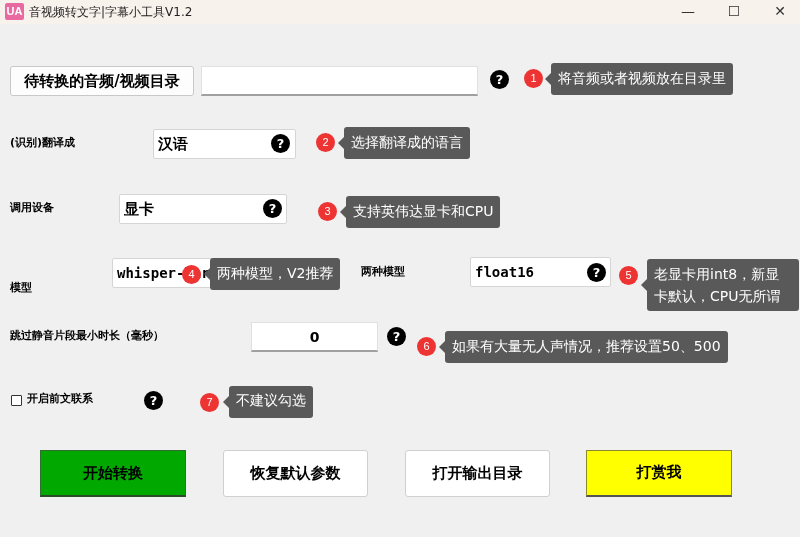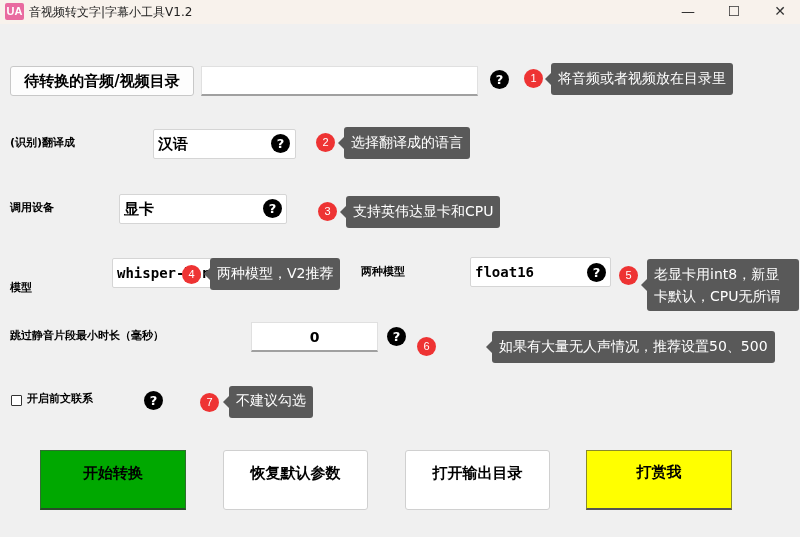--- a/index.html
+++ b/index.html
@@ -16,21 +16,21 @@
   .select { background: #fff; border: 1px solid #d5d5d5; border-radius: 2px; height: 30px; margin-left: 36px; }
   .select .val { position: absolute; left: 4px; top: 5px; font-size: 15px; font-weight: bold; white-space: nowrap; }
   .select .mono { font-family: "DejaVu Sans Mono", "Liberation Mono", monospace; font-size: 14px; }
   .select .chev { position: absolute; right: 8px; top: 7px; font-size: 10px; color: #777; }
   .help { width: 19px; height: 19px; border-radius: 50%; background: #000; color: #fff; font-size: 13px; font-weight: bold; text-align: center; line-height: 19px; }
   .badge { width: 19px; height: 19px; border-radius: 50%; background: #ee3333; color: #fff; font-size: 11px; text-align: center; line-height: 19px; font-family: "Liberation Sans", sans-serif; }
   .tip { background: #595959; color: #fff; font-size: 14px; border-radius: 3px; padding: 0 7px; white-space: nowrap; line-height: 30px; height: 32px; }
   .tip::before { content: ""; position: absolute; left: -6px; top: 50%; margin-top: -6px; border-top: 6px solid transparent; border-bottom: 6px solid transparent; border-right: 6px solid #595959; }
   .tip.multi { white-space: normal; line-height: 22px; height: auto; padding: 4px 7px; }
   .checkbox { width: 11px; height: 11px; border: 1px solid #333; background: #fff; border-radius: 1px; }
-  .action-btn { height: 60px; font-size: 15px; font-weight: bold; text-align: center; line-height: 45px; white-space: nowrap; }
+  .action-btn { height: 47px; font-size: 15px; font-weight: bold; text-align: center; line-height: 45px; white-space: nowrap; }
 </style>
 </head>
 <body>
 
 <div class="titlebar">
   <div class="app-icon">UA</div>
   <div class="title-text">音视频转文字|字幕小工具V1.2</div>
   <div class="win-btn" style="left:665px;">—</div>
   <div class="win-btn" style="left:711px;">☐</div>
   <div class="win-btn" style="left:757px;">✕</div>
@@ -74,21 +74,21 @@
   <span class="chev">﹀</span>
 </div>
 <div class="abs help" style="left:587px;top:263px;">?</div>
 <div class="abs badge" style="left:619px;top:266px;">5</div>
 <div class="abs tip multi" style="left:647px;top:259px;width:152px;">老显卡用int8，新显卡默认，CPU无所谓</div>
 
 <div class="abs label" style="left:10px;top:328px;">跳过静音片段最小时长（毫秒）</div>
 <input class="abs textbox" style="left: 251px; top: 322px; width: 127px; height: 30px; text-align: center; font-size: 14px; font-weight: bold; font-family: &quot;DejaVu Sans&quot;, sans-serif;" value="0">
 <div class="abs help" style="left:387px;top:327px;">?</div>
 <div class="abs badge" style="left:417px;top:337px;">6</div>
-<div class="abs tip" style="left:445px;top:331px;margin-left:47px;">如果有大量无人声情况，推荐设置50、500</div>
+<div class="abs tip" style="left:445px;top:331px;">如果有大量无人声情况，推荐设置50、500</div>
 
 <div class="abs checkbox" style="left:11px;top:395px;"></div>
 <div class="abs label" style="left:27px;top:391px;">开启前文联系</div>
 <div class="abs help" style="left:144px;top:391px;">?</div>
 <div class="abs badge" style="left:200px;top:393px;">7</div>
 <div class="abs tip" style="left:229px;top:386px;font-family:Liberation Serif, serif;">不建议勾选</div>
 
 <div class="abs action-btn" style="left:40px;top:450px;width:146px;background:#00a800;border:1px solid #2f6f2f;border-bottom:2px solid #2a4a2a;">开始转换</div>
 <div class="abs action-btn" style="left:223px;top:450px;width:145px;background:#fff;border:1px solid #d0d0d0;border-radius:3px;font-family:Liberation Serif, serif;">恢复默认参数</div>
 <div class="abs action-btn" style="left:405px;top:450px;width:145px;background:#fff;border:1px solid #d0d0d0;border-radius:3px;">打开输出目录</div>

